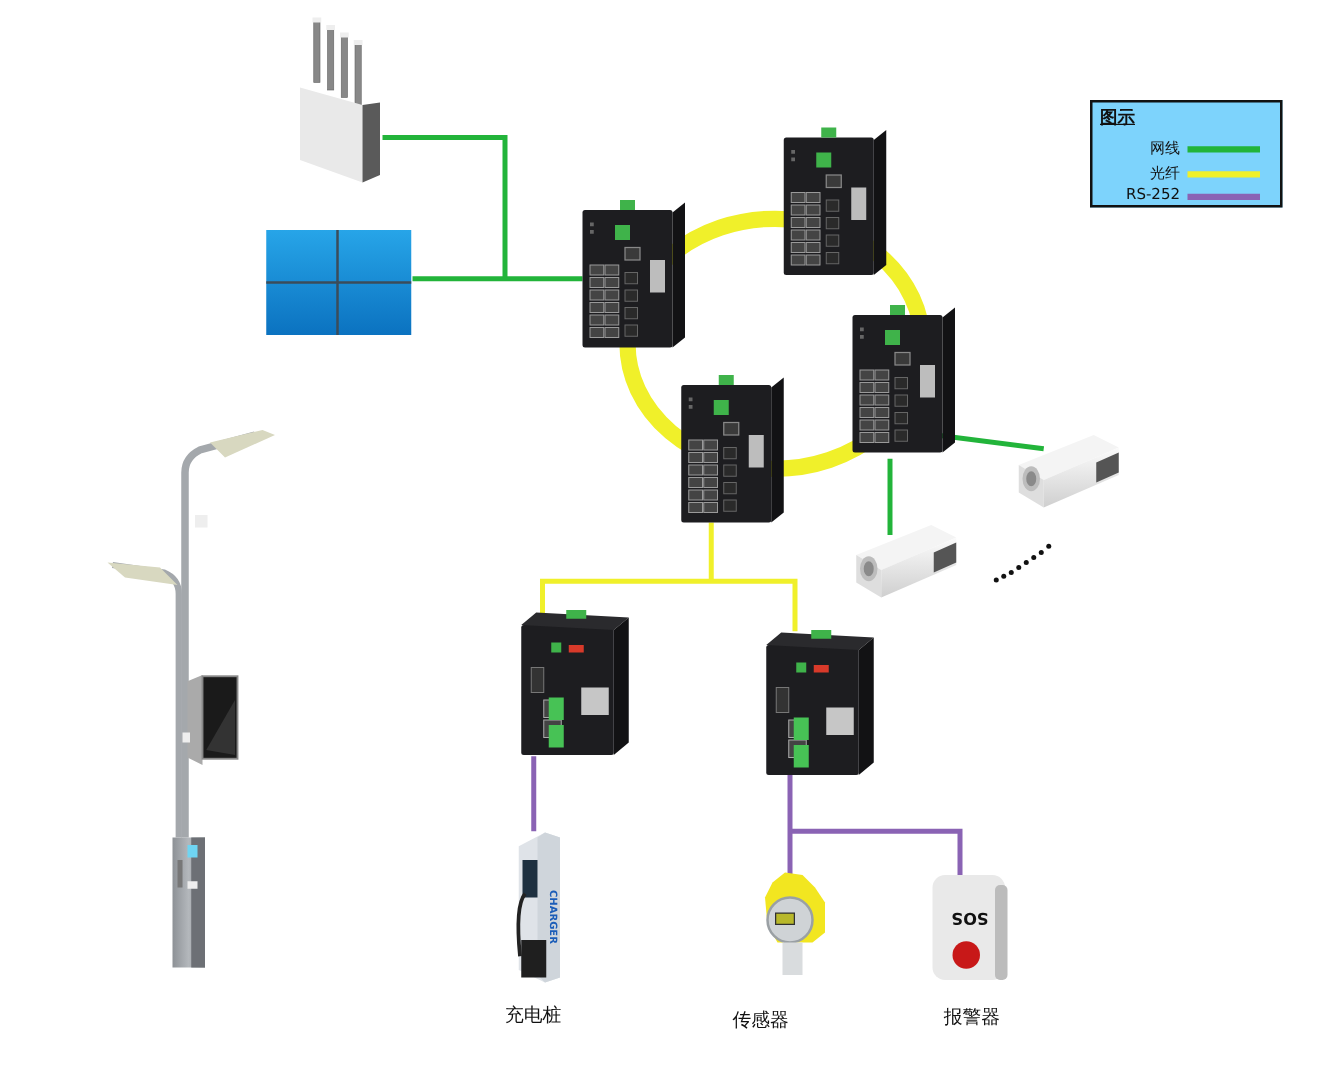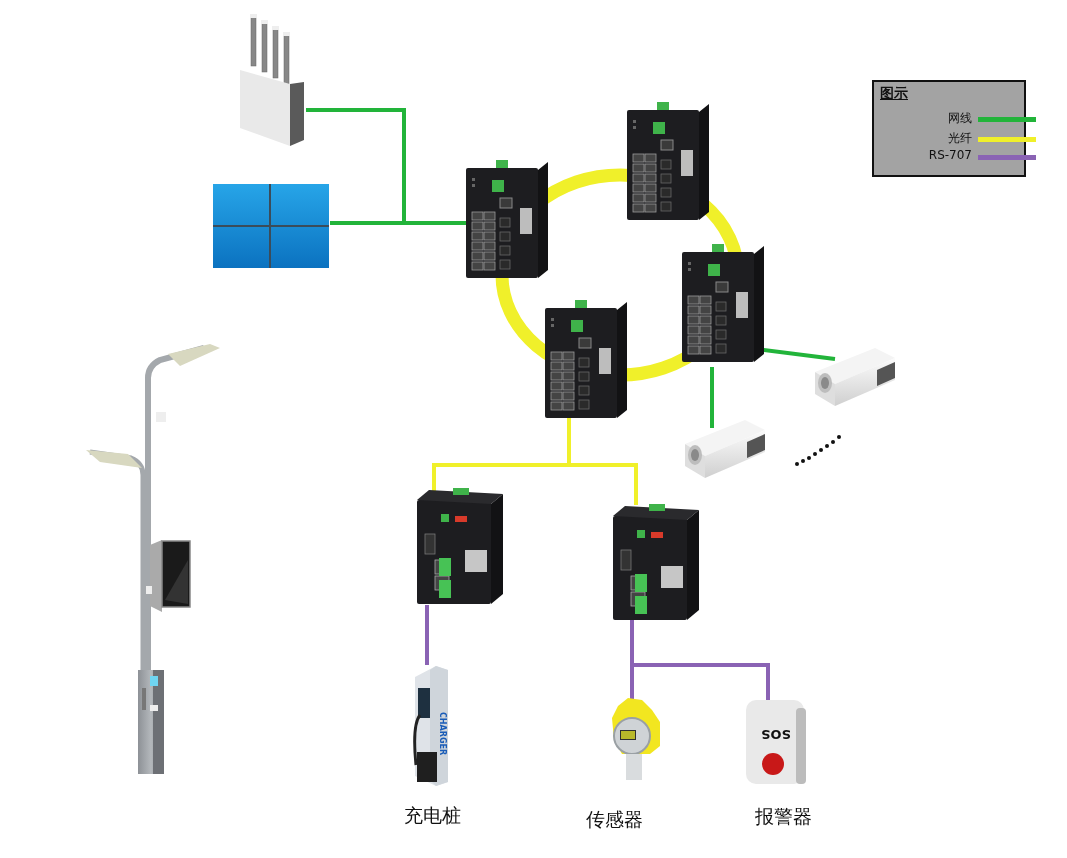--- a/index.html
+++ b/index.html
@@ -1,21 +1,21 @@
 <!DOCTYPE html>
 <html><head>
 <meta charset="utf-8">
 <style>
   html,body{margin:0;padding:0;background:#ffffff;}
   body{width:1067px;height:858px;position:relative;overflow:hidden;font-family:"DejaVu Sans",sans-serif;}
   #canvas{position:absolute;left:0;top:0;width:1067px;height:858px;}
-  .label{position:absolute;font-size:19px;color:#111;font-family:"DejaVu Sans",sans-serif;}
-  .legend{position:absolute;left:872px;top:80px;width:154px;height:97px;border:2px solid #111;background:#a3a3a3;box-sizing:border-box;}
+  .label{position:absolute;font-size:15px;color:#111;font-family:"DejaVu Sans",sans-serif;}
+  .legend{position:absolute;left:872px;top:80px;width:154px;height:86px;border:2px solid #111;background:#7dd3fc;box-sizing:border-box;}
   .legend-title{position:absolute;left:6px;top:3px;font-size:14px;font-weight:bold;text-decoration:underline;color:#111;}
-  .legend-row{position:absolute;left:0;width:150px;height:18px;margin-left:28px;}
+  .legend-row{position:absolute;left:0;width:150px;height:18px;}
   .legend-row .lbl{position:absolute;right:80px;top:0;font-size:12px;color:#111;white-space:nowrap;}
   .legend-row .sw{position:absolute;left:76px;top:7px;width:58px;height:5px;}
 </style>
 </head>
 <body>
 
 <svg id="canvas" viewBox="0 0 1067 858" xmlns="http://www.w3.org/2000/svg">
   <defs>
     <linearGradient id="wallGrad" x1="0" y1="0" x2="0" y2="1">
       <stop offset="0" stop-color="#27a5e8"></stop>
@@ -210,20 +210,20 @@
   <div class="legend-title">图示</div>
   <div class="legend-row" style="top:28px;">
     <span class="lbl">网线</span>
     <span class="sw" style="background:#22b43a;"></span>
   </div>
   <div class="legend-row" style="top:48px;">
     <span class="lbl">光纤</span>
     <span class="sw" style="background:#f0f02a;"></span>
   </div>
   <div class="legend-row" style="top:66px;">
-    <span class="lbl">RS-707</span>
+    <span class="lbl">RS-252</span>
     <span class="sw" style="background:#8a63b4;"></span>
   </div>
 </div>
 
 <div class="label" style="left:404px;top:803px;">充电桩</div>
 <div class="label" style="left:586px;top:807px;">传感器</div>
 <div class="label" style="left:755px;top:804px;text-align:right;">报警器</div>
 
 </body></html>

